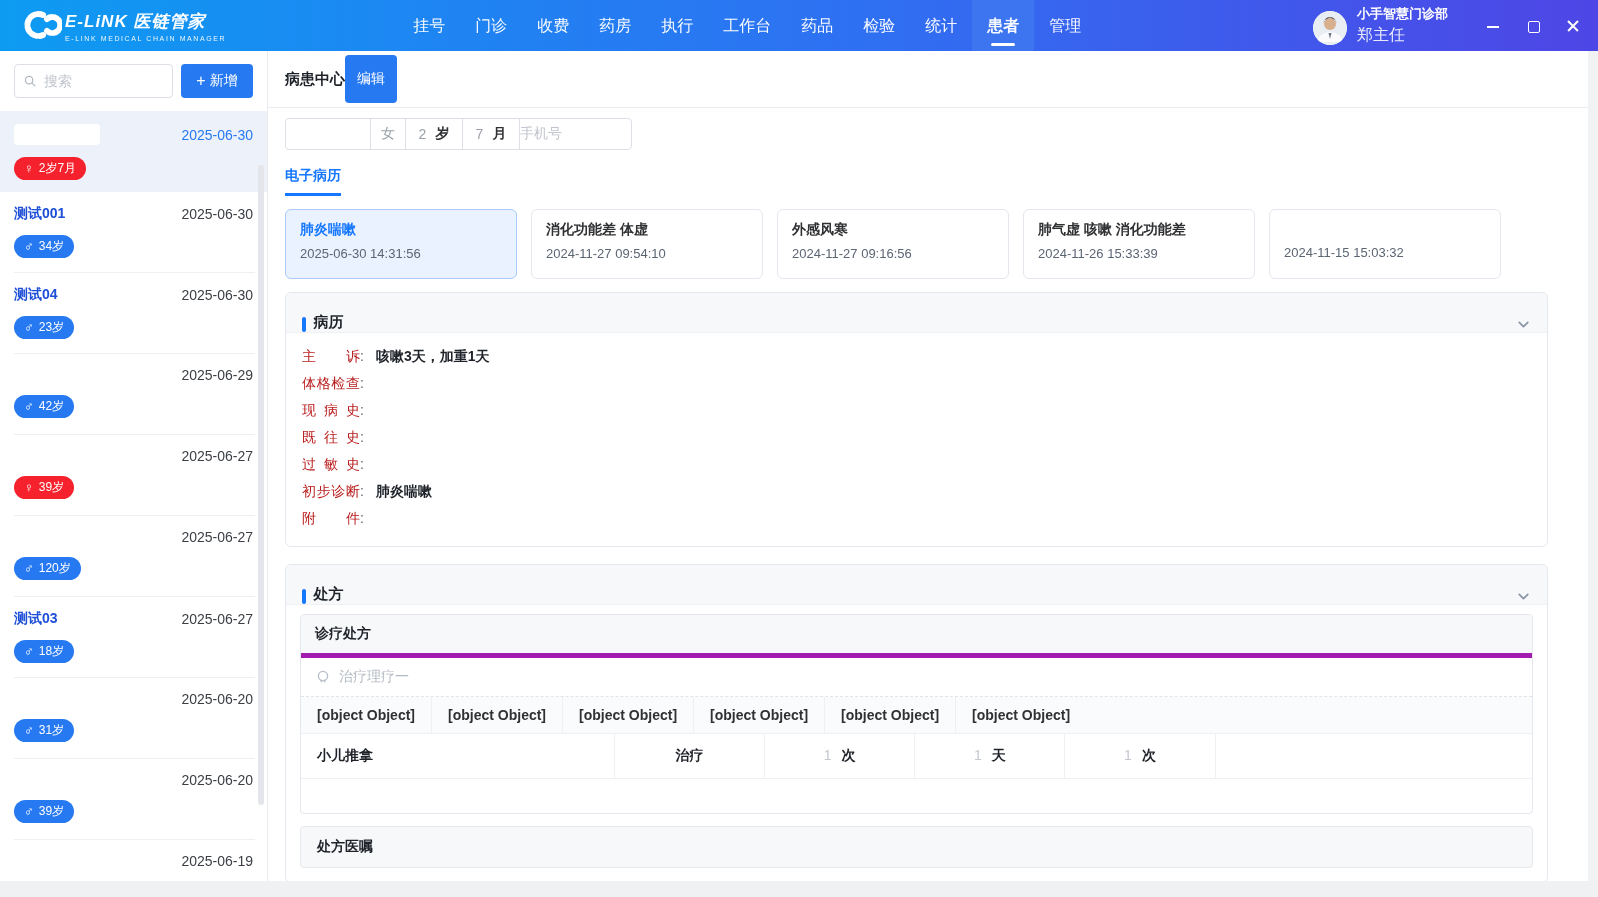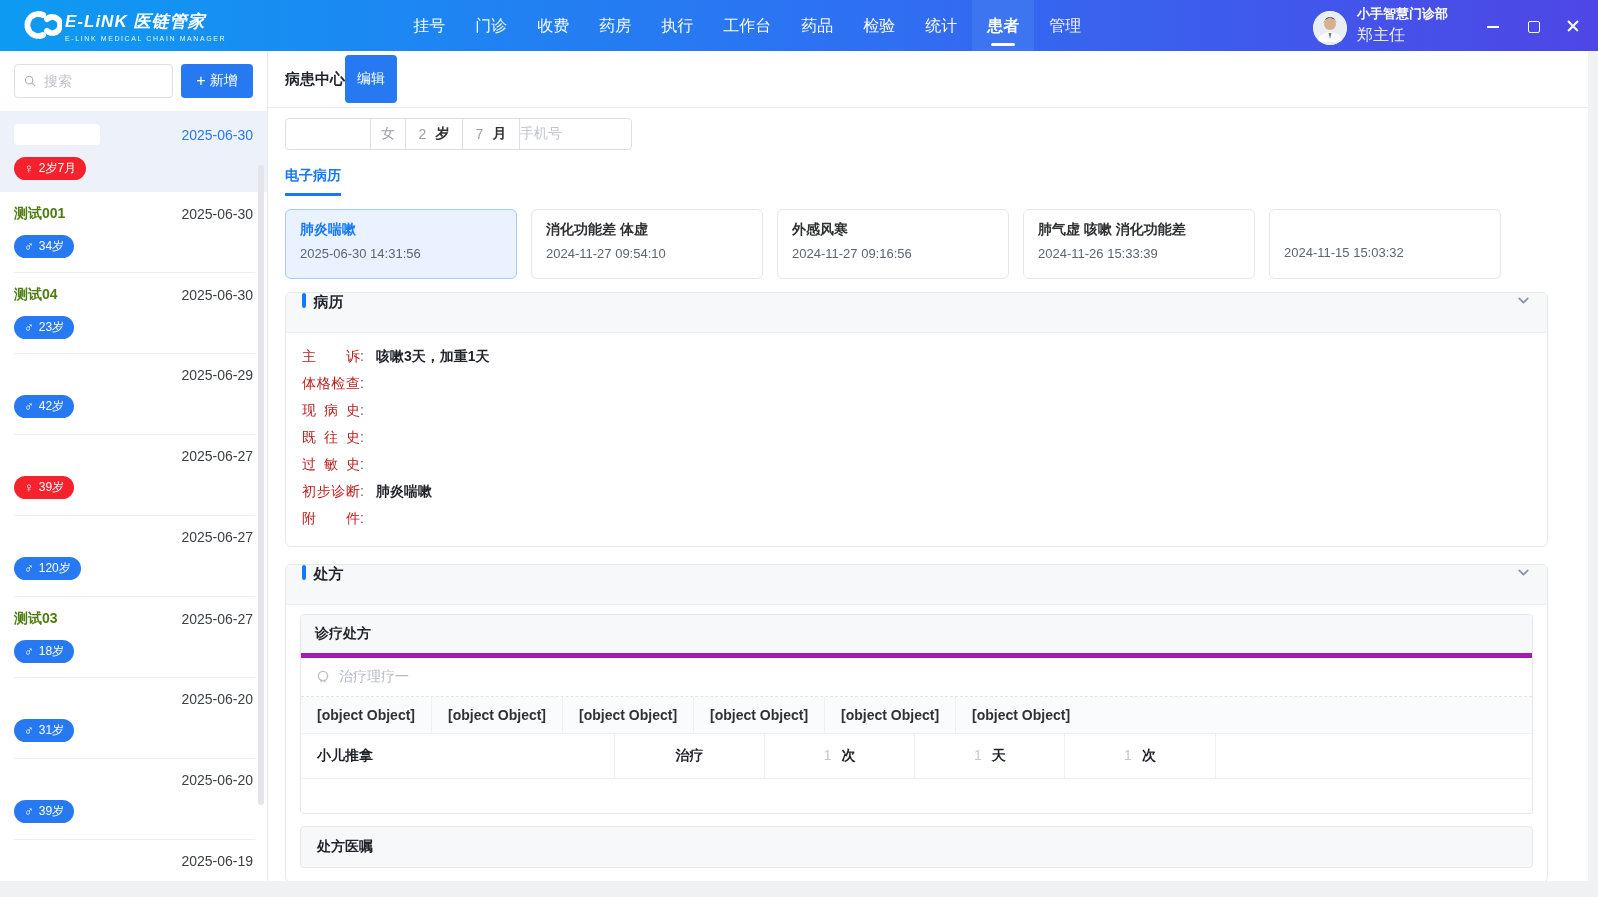--- a/index.html
+++ b/index.html
@@ -40,21 +40,21 @@
   .search-box input { border:none; outline:none; width:100%; font-size:14px; color:#303133; font-family:inherit; }
   .search-box input::placeholder { color:#c0c4cc; }
   .add-btn { width:72px; height:34px; background:var(--primary,#2779f2); color:#fff; border:none; border-radius:4px; font-size:14px; cursor:pointer; display:flex; align-items:center; justify-content:center; gap:4px; font-family:inherit; }
   .add-btn .plus { font-size:16px; line-height:1; margin-top:-1px; }
   .patient-list { flex:1; overflow:hidden; }
   .patient-item { padding:13px 14px 0 14px; height:81px; cursor:pointer; position:relative; }
   .patient-item .inner-divider { position:absolute; bottom:0; left:14px; right:12px; border-bottom:1px solid #efeff2; }
   .patient-item.selected { background:#edf1fa; }
   .patient-item.selected .inner-divider { border-bottom-color:transparent; }
   .p-row1 { display:flex; justify-content:space-between; align-items:center; }
-  .p-name { font-weight:bold; font-size:14px; color:#4d7c0f; }
+  .p-name { font-weight:bold; font-size:14px; color:#1d4ed8; }
   .p-redact { display:inline-block; width:86px; height:21px; background:#fff; border-radius:4px; vertical-align:middle; }
   .p-date { font-size:14px; color:#3b3f45; }
   .patient-item.selected .p-date { color:var(--primary,#2779f2); }
   .badge { display:inline-flex; align-items:center; gap:5px; height:23px; border-radius:12px; color:#fff; font-size:12px; padding:0 10px; margin-top:12px; }
   .badge.male { background:var(--male-badge,#2779f2); }
   .badge.female { background:var(--female-badge,#f5222d); }
   .badge .g-sym { font-size:13px; }
   .sidebar-thumb { position:absolute; top:114px; right:3px; width:6px; height:640px; border-radius:3px; background:#e3e5ea; }
 
   
@@ -82,21 +82,21 @@
 
   .record-cards { display:flex; gap:14px; margin-top:13px; }
   .record-card { width:232px; height:70px; border:1px solid #e4e7ed; border-radius:6px; padding:11px 14px; cursor:pointer; background:#fff; }
   .record-card.active { background:#e9f2fe; border-color:#a9cbf8; }
   .rc-title { font-size:14px; font-weight:bold; color:#303133; min-height:17px; white-space:nowrap; overflow:hidden; }
   .record-card.active .rc-title { color:var(--accent,#1677ff); }
   .rc-time { font-size:13px; color:#5b6573; margin-top:7px; }
 
   .panel { border:1px solid #e4e7ed; border-radius:6px; margin-top:13px; background:#fff; }
   .panel-rx { margin-top:17px; }
-  .panel-header { height:40px; background:#f7f8fa; display:flex; align-items:flex-start; padding:0 16px; border-bottom:1px solid #eef0f3; border-radius:6px 6px 0 0; }
+  .panel-header { height:40px; background:#f7f8fa; display:flex; align-items:flex-end; padding:0 16px; border-bottom:1px solid #eef0f3; border-radius:6px 6px 0 0; }
   .accent-bar { width:3.5px; height:15px; background:var(--accent,#1677ff); border-radius:2px; margin-right:8px; }
   .panel-title { font-size:15px; font-weight:bold; color:#1f2329; }
   .panel-chevron { margin-left:auto; cursor:pointer; display:flex; align-items:center; }
 
   .fields { padding:15px 16px 9px 16px; }
   .field-row { margin-bottom:11px; font-size:14px; line-height:16px; }
   .f-label { display:inline-block; width:58px; color:#b91c1c; text-align:justify; text-align-last:justify; vertical-align:top; }
   .f-colon { color:#5e6470; margin-right:12px; }
   .f-value { font-weight:bold; color:#1f2329; }
 

